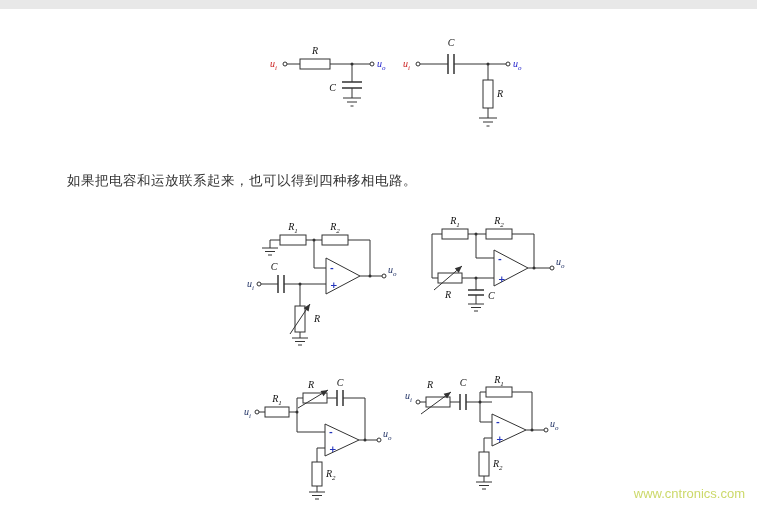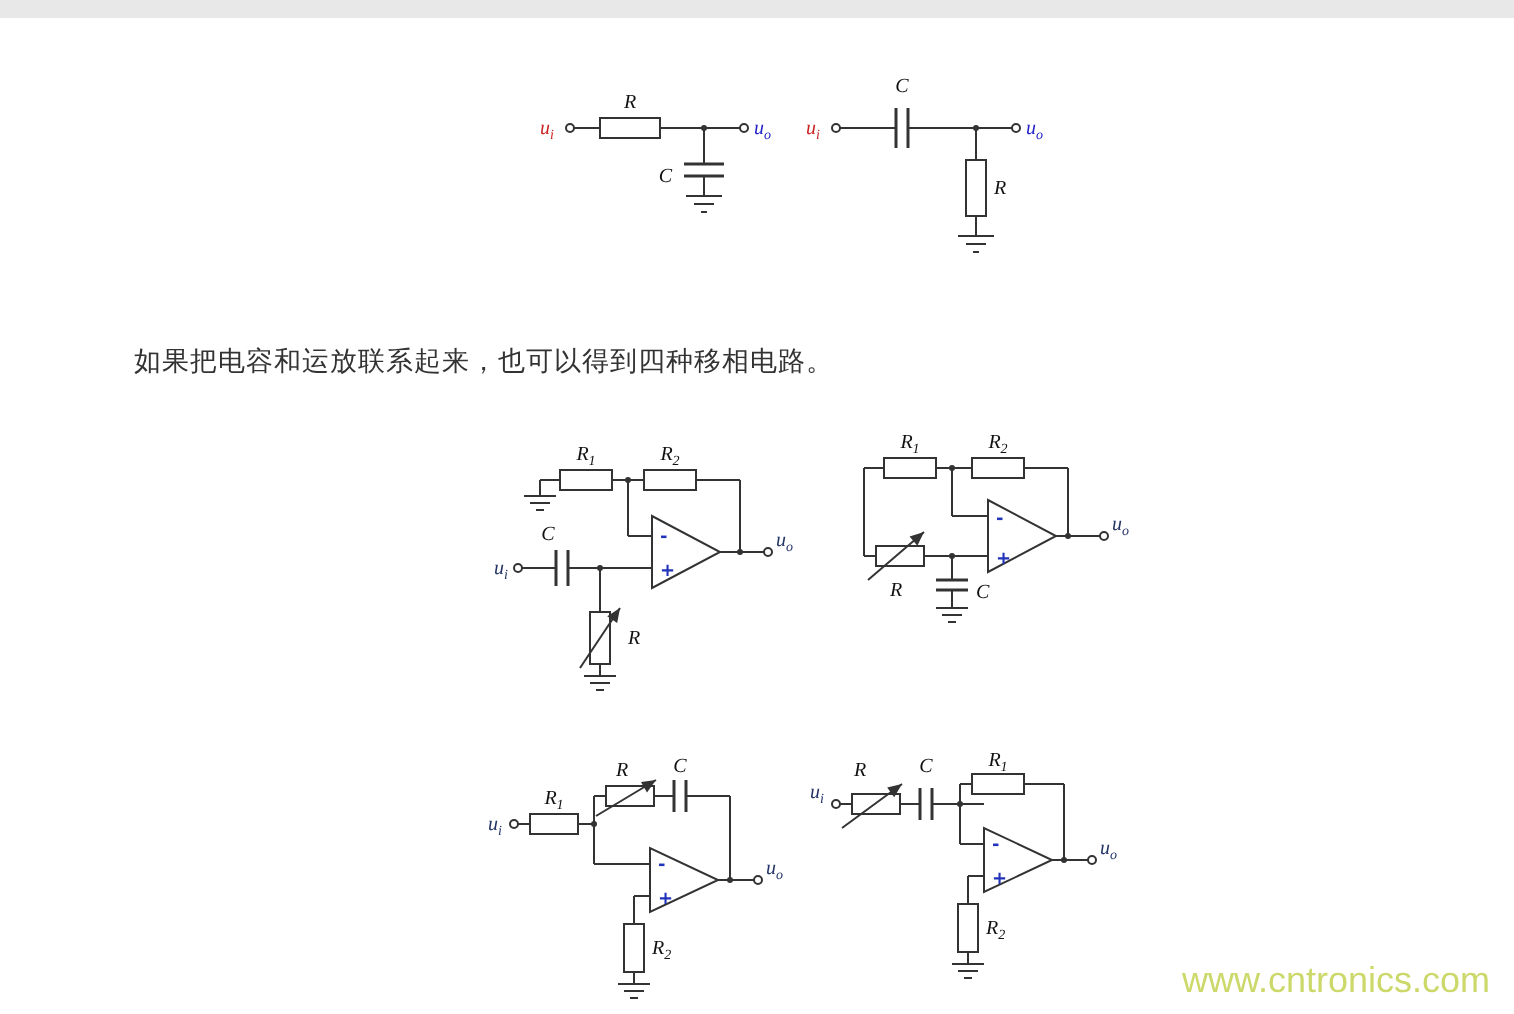--- a/index.html
+++ b/index.html
@@ -7,21 +7,21 @@
     width:757px;height:507px;position:relative;overflow:hidden;
     background:#ffffff;font-family:"Liberation Sans",sans-serif;
   }
   .topbar{position:absolute;top:0;left:0;width:757px;height:9px;background:#e8e8e8;}
   .para{
     position:absolute;left:38px;top:158px;width:680px;
     font-size:13.5px;color:#333;letter-spacing:.5px;margin-left:29px;
   }
   .watermark{
     position:absolute;right:12px;bottom:6px;
-    font-size:18px;color:#ccd96a;font-family:"Liberation Sans",sans-serif;
+    font-size:13px;color:#ccd96a;font-family:"Liberation Sans",sans-serif;
   }
   .circuit{position:absolute;}
   #rc1{left:268px;top:40px;}
   #rc2{left:402px;top:34px;}
   #op1{left:246px;top:218px;}
   #op2{left:412px;top:214px;}
   #op3{left:243px;top:378px;}
   #op4{left:404px;top:374px;}
   svg .wire{stroke:#333;stroke-width:1;fill:none;}
   svg .plate{stroke:#333;stroke-width:1.5;fill:none;}

